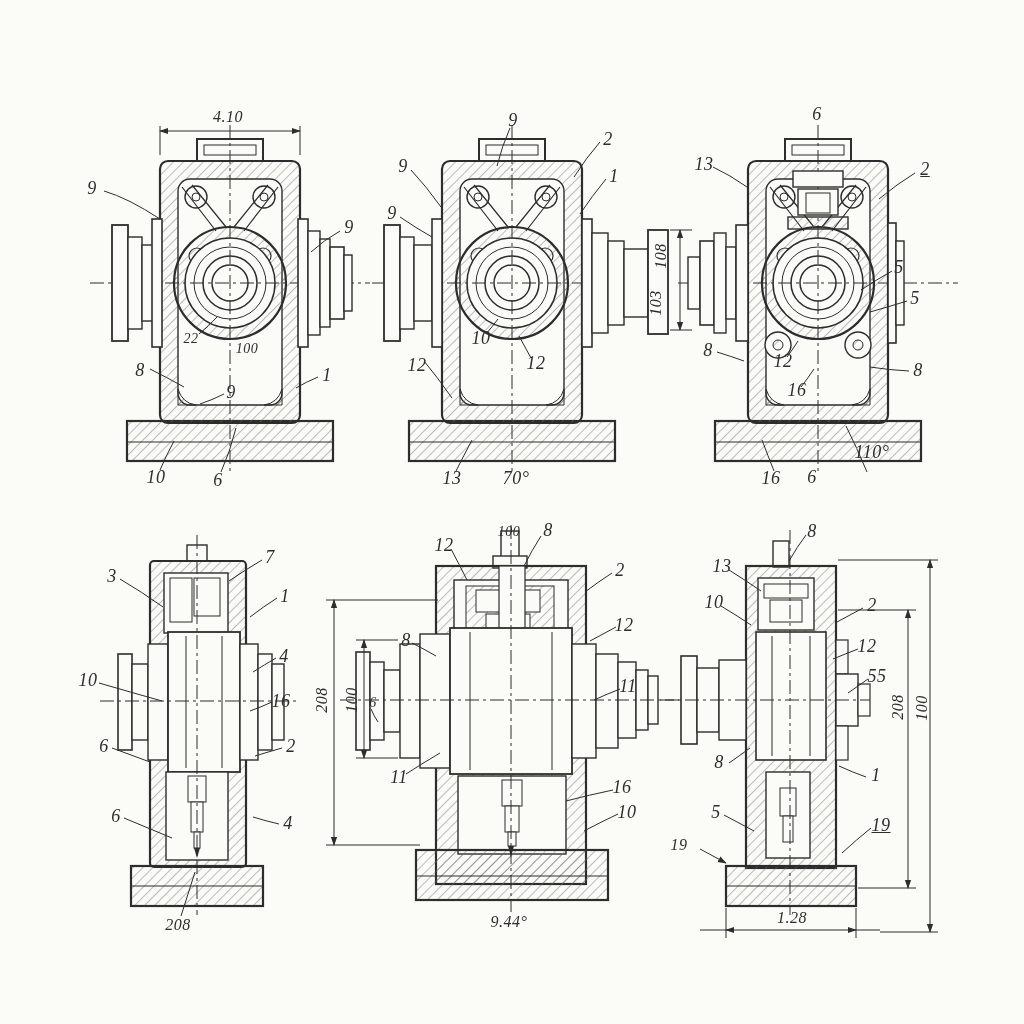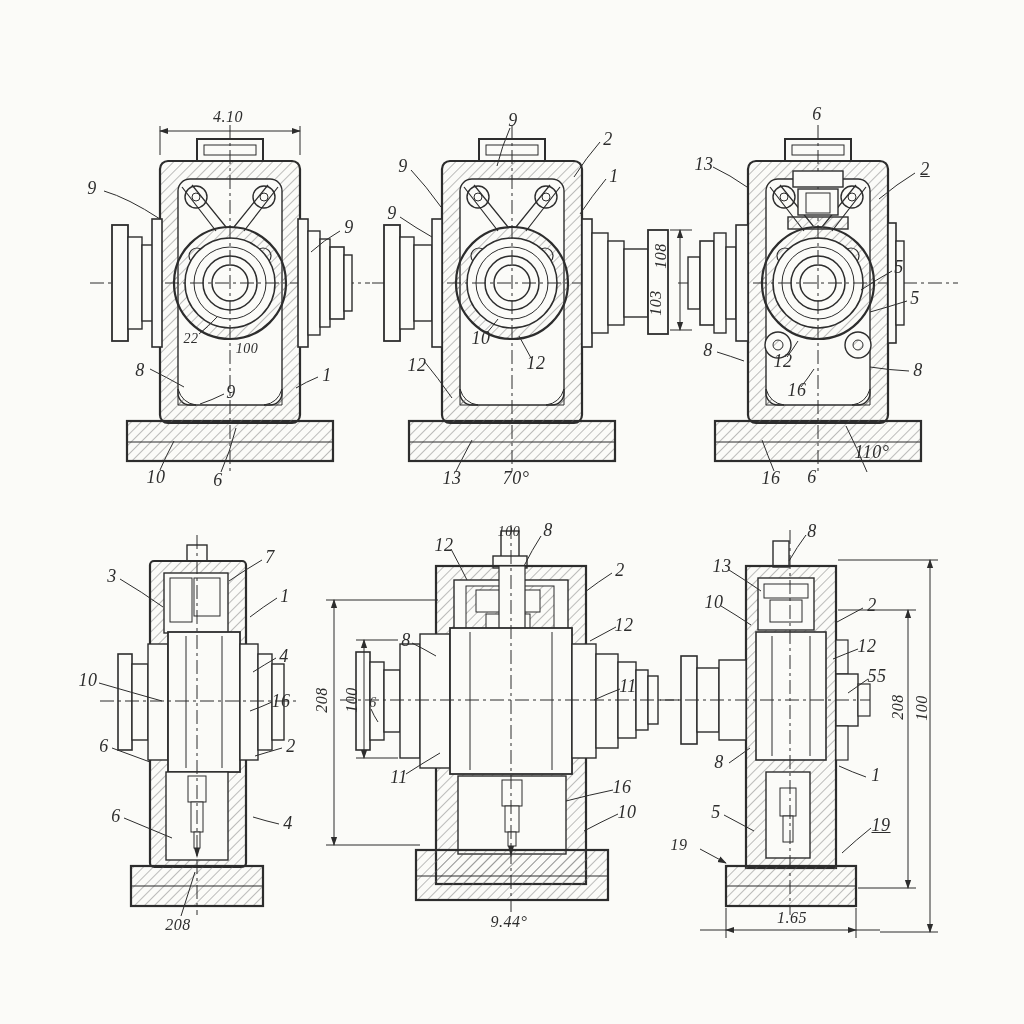--- a/index.html
+++ b/index.html
@@ -408,15 +408,15 @@
 <span class="lbl" style="left:872px;top:605px">2</span>
 <span class="lbl" style="left:867px;top:646px">12</span>
 <span class="lbl" style="left:877px;top:676px">55</span>
 <span class="lbl" style="left:719px;top:762px">8</span>
 <span class="lbl" style="left:876px;top:775px">1</span>
 <span class="lbl" style="left:716px;top:812px">5</span>
 <span class="lbl dim" style="left:679px;top:845px">19</span>
 <span class="lbl u" style="left:881px;top:825px">19</span>
 <span class="lbl dim rot" style="left:898px;top:707px">208</span>
 <span class="lbl dim rot" style="left:922px;top:708px">100</span>
-<span class="lbl dim" style="left:792px;top:918px">1.65</span>
+<span class="lbl dim" style="left:792px;top:918px">1.28</span>
 
 </div>
 
 </body></html>

